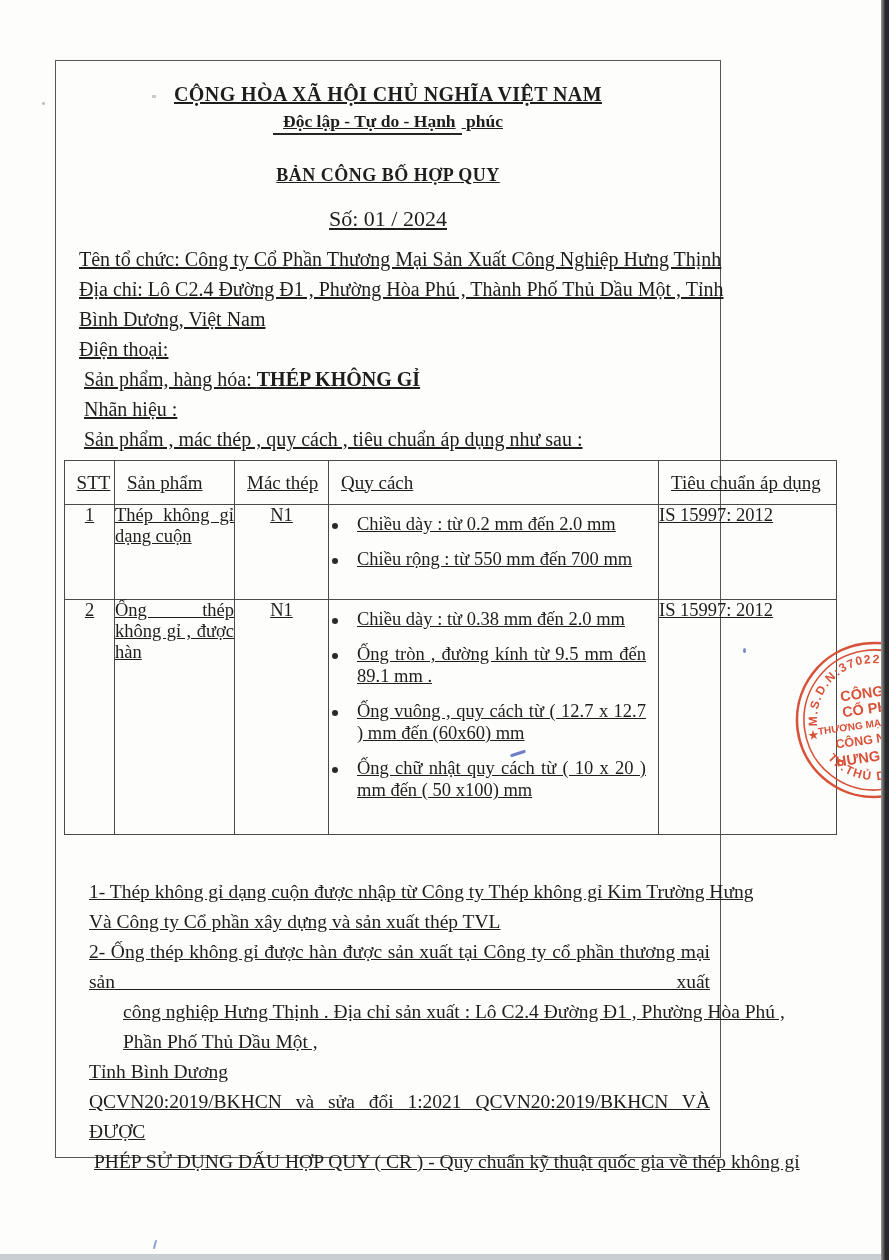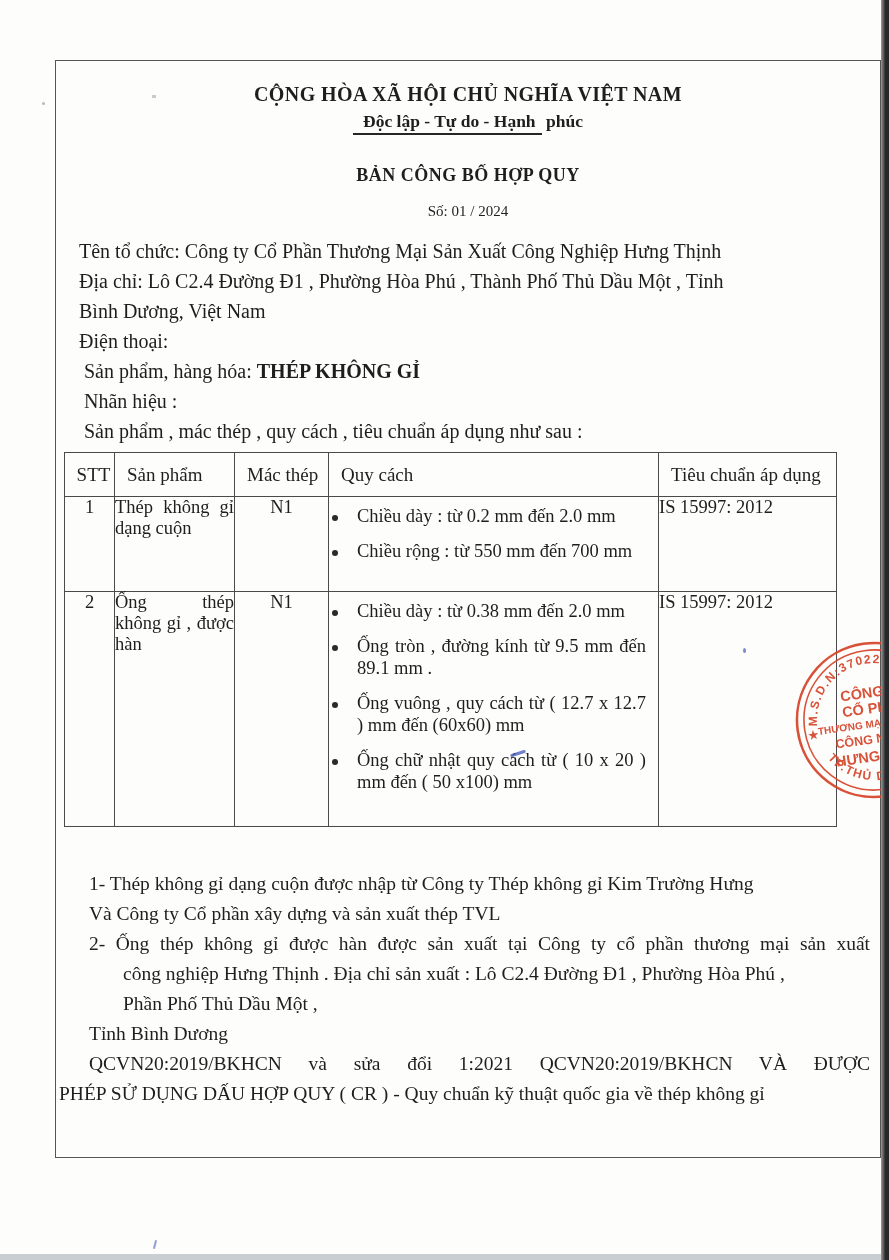--- a/index.html
+++ b/index.html
@@ -3,30 +3,30 @@
 <meta charset="utf-8">
 <style>
   html,body{margin:0;padding:0;}
   body{
     width:889px;height:1260px;position:relative;overflow:hidden;
     background:#fdfdfb;
     font-family:"Liberation Serif","DejaVu Serif",serif;
     color:#1e1e1e;
   }
   .page-border{
-    position:absolute;left:55px;top:60px;width:826px;height:1098px;
-    border:1.5px solid #565656;box-sizing:border-box;
+    position:absolute;left:55px;top:60px;width:666px;height:1098px;
+    border:1.5px solid #565656;box-sizing:border-box;text-decoration:underline;
   }
   
   .hdr{text-align:center;}
   .nat-title{margin-top:20px;font-size:20px;font-weight:bold;letter-spacing:.4px;line-height:26px;}
   .motto{font-size:17.5px;font-weight:bold;line-height:24px;margin-top:2px;}
   .motto-u{border-bottom:2px solid #262626;padding:0 6px 2px 10px;}
   .doc-title{margin-top:27px;font-size:18px;font-weight:bold;letter-spacing:.5px;line-height:30px;}
-  .doc-no{margin-top:8px;font-size:15px;line-height:26px;}
+  .doc-no{margin-top:16px;font-size:22px;line-height:26px;}
   
   .info{margin-top:12px;font-size:20px;}
   .info .ln{line-height:30px;padding-left:23px;white-space:nowrap;}
   .info .ln.indent{padding-left:28px;}
   .bold{font-weight:bold;}
   
   table.spec{
     border-collapse:collapse;table-layout:fixed;
     width:772px;margin:6px 0 0 8px;
     font-size:18.5px;
@@ -52,21 +52,21 @@
   td.cell-spec li::before{
     content:"";position:absolute;left:-25px;top:10px;
     width:6px;height:6px;border-radius:50%;background:#2a2a2a;
   }
   tr.r1 td{height:95px;}
   tr.r2 td{height:235px;}
   
   .notes{margin-top:42px;font-size:19.5px;}
   .notes .ln{line-height:30px;padding-left:33px;padding-right:10px;}
   .notes .ln.cont{padding-left:67px;}
-  .notes .ln.flush{padding-left:3px;white-space:nowrap;}
+  .notes .ln.flush{padding-left:3px;white-space:nowrap;margin-left:35px;}
   .notes .ln.just{text-align:justify;text-align-last:justify;}
   .notes .ln.nw{white-space:nowrap;}
   
   .stamp{position:absolute;left:759px;top:605px;z-index:20;opacity:.95;}
   .stamp text{font-family:"Liberation Sans","DejaVu Sans",sans-serif;}
   
   .edge-right{
     position:absolute;right:0;top:0;width:8px;height:1260px;z-index:50;
     background:linear-gradient(to right,#9a9a9a,#28282a 55%);
   }

